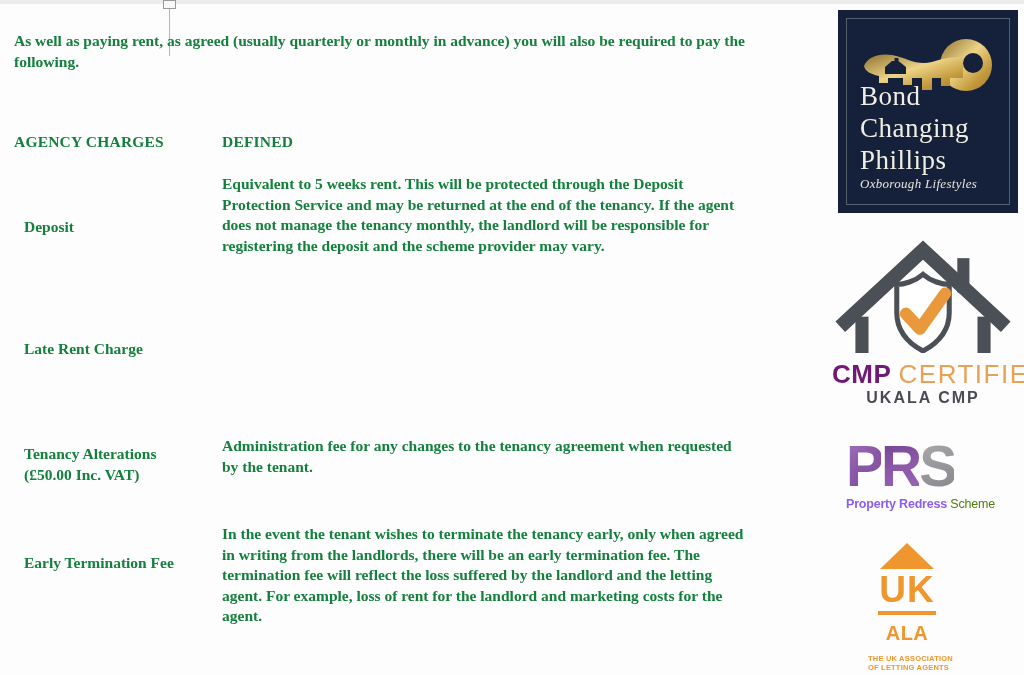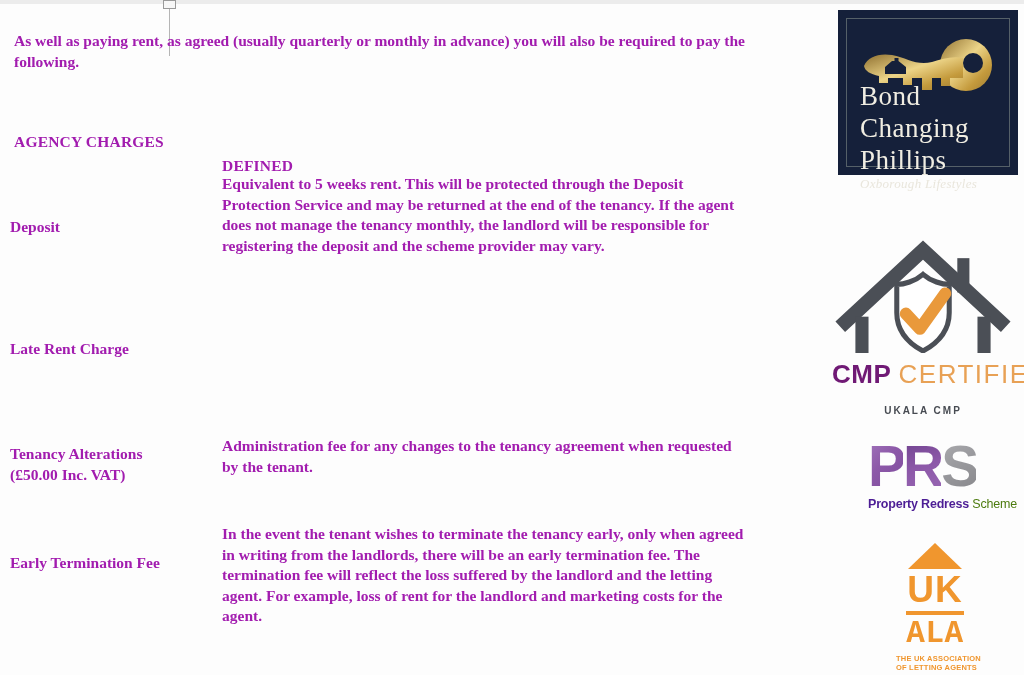--- a/index.html
+++ b/index.html
@@ -20,38 +20,38 @@
   .ruler-marker-box {
     position: absolute; left: 163px; top: 0; width: 13px; height: 9px;
     background: #f7f7f7; border: 1px solid #9a9a9a;
   }
   .ruler-marker-line {
     position: absolute; left: 169px; top: 9px; width: 1px; height: 47px;
     background: #b5b5b5;
   }
 
   
-  .doc-text { font-weight: bold; font-size: 15.5px; line-height: 21px; color: #a21caf; font-family: Liberation Serif, serif; }
+  .doc-text { font-weight: bold; font-size: 15.5px; line-height: 21px; color: #15803d; font-family: Liberation Serif, serif; }
 
   .intro { position: absolute; left: 14px; top: 30px; width: 738px; }
 
   .col-header-1 { position: absolute; left: 14px;  top: 131px; letter-spacing: 0.2px; }
-  .col-header-2 { position: absolute; left: 222px; top: 131px; letter-spacing: 0.2px; margin-top: 24px; }
+  .col-header-2 { position: absolute; left: 222px; top: 131px; letter-spacing: 0.2px; }
 
-  .charge-label { position: absolute; left: 10px; width: 200px; }
+  .charge-label { position: absolute; left: 24px; width: 200px; }
   .charge-desc  { position: absolute; left: 222px; width: 524px; line-height: 20.6px; }
 
   .label-r1 { top: 216px; }  .desc-r1 { top: 174px; }
   .label-r2 { top: 338px; }  .desc-r2 { top: 316px; }
   .label-r3 { top: 443px; }  .desc-r3 { top: 436px; }
   .label-r4 { top: 552px; }  .desc-r4 { top: 524px; }
 
   
   .bop-logo {
-    position: absolute; left: 838px; top: 10px; width: 180px; height: 165px;
+    position: absolute; left: 838px; top: 10px; width: 180px; height: 203px;
     background: #15203a;
     padding-left: 8px;
   }
   .bop-inner-border {
     position: absolute; inset: 8px; border: 1px solid rgba(150,160,150,0.5);
     pointer-events: none;
   }
   .bop-key { position: absolute; left: 24px; top: 26px; }
   .bop-name {
     position: absolute; left: 22px; top: 70px;
@@ -63,38 +63,38 @@
     position: absolute; left: 22px; top: 166px;
     font-family: "Liberation Serif", serif;
     font-style: italic; font-size: 13px; color: #e9e6dc; letter-spacing: 0.3px;
   }
 
   
   .cmp-logo { position: absolute; left: 832px; top: 240px; width: 182px; text-align: center; font-family: "Liberation Sans", sans-serif; }
   .cmp-title { font-size: 26px; line-height: 26px; margin-top: 4px; white-space: nowrap; }
   .cmp-title .strong { font-weight: 800; color: #701a75; letter-spacing: 0.5px; }
   .cmp-title .light  { font-weight: 300; color: #e8a155; letter-spacing: 1.5px; }
-  .cmp-sub { font-size: 10px; font-weight: 800; color: #474b52; letter-spacing: 2px; margin-top: 18px; }
+  .cmp-sub { font-size: 16px; font-weight: 800; color: #474b52; letter-spacing: 2px; margin-top: 2px; }
 
   
-  .prs-logo { position: absolute; left: 868px; top: 436px; width: 140px; font-family: "Liberation Sans", sans-serif; }
+  .prs-logo { position: absolute; left: 846px; top: 436px; width: 140px; font-family: "Liberation Sans", sans-serif; }
   .prs-letters { font-size: 57px; font-weight: 800; line-height: 60px; letter-spacing: -3px; }
   .prs-p { color: #8c58a8; background: linear-gradient(135deg, #a478bd 0%, #8c58a8 45%, #7b4a99 100%); -webkit-background-clip: text; background-clip: text; -webkit-text-fill-color: transparent; }
   .prs-r { color: #7d4f9d; background: linear-gradient(160deg, #6b3f8a 0%, #8c58a8 50%, #9a6ab5 100%); -webkit-background-clip: text; background-clip: text; -webkit-text-fill-color: transparent; }
   .prs-s { color: #98989c; background: linear-gradient(150deg, #aeaeb2 0%, #98989c 50%, #86868a 100%); -webkit-background-clip: text; background-clip: text; -webkit-text-fill-color: transparent; }
   .prs-subtitle { font-size: 12.5px; margin-top: 1px; letter-spacing: -0.2px; white-space: nowrap; }
-  .prs-sub-purple { color: #4c1d95; font-weight: 700; }
+  .prs-sub-purple { color: #8b5cf6; font-weight: 700; }
   .prs-sub-gray { color: #4d7c0f; font-weight: 400; }
 
   
-  .ukala-logo { position: absolute; left: 868px; top: 543px; width: 78px; text-align: center; font-family: "Liberation Sans", sans-serif; color: #f0962e; margin-left: 28px; }
+  .ukala-logo { position: absolute; left: 868px; top: 543px; width: 78px; text-align: center; font-family: "Liberation Sans", sans-serif; color: #f0962e; }
   .ukala-roof { width: 0; height: 0; margin: 0 auto; border-left: 27px solid transparent; border-right: 27px solid transparent; border-bottom: 26px solid #f0962e; }
   .ukala-uk  { font-size: 37px; font-weight: 800; line-height: 34px; letter-spacing: 1px; margin-top: 4px; }
   .ukala-divider { width: 58px; height: 4px; background: #f0962e; margin: 4px auto 4px; }
-  .ukala-ala { font-size: 31px; font-weight: 800; line-height: 29px; letter-spacing: 0.5px; font-family: Liberation Mono, monospace; }
+  .ukala-ala { font-size: 20px; font-weight: 800; line-height: 29px; letter-spacing: 0.5px; }
   .ukala-sub { font-size: 7.5px; font-weight: 700; line-height: 9px; letter-spacing: 0.2px; margin-top: 6px; white-space: nowrap; }
 </style>
 </head>
 <body>
 
 <div class="page">
   <div class="top-strip"></div>
   <div class="ruler-marker-box"></div>
   <div class="ruler-marker-line"></div>
 

